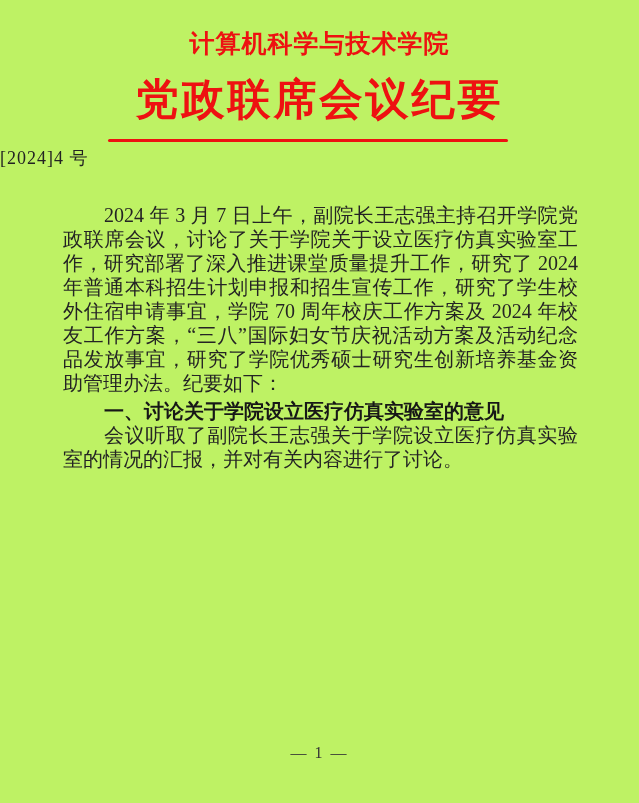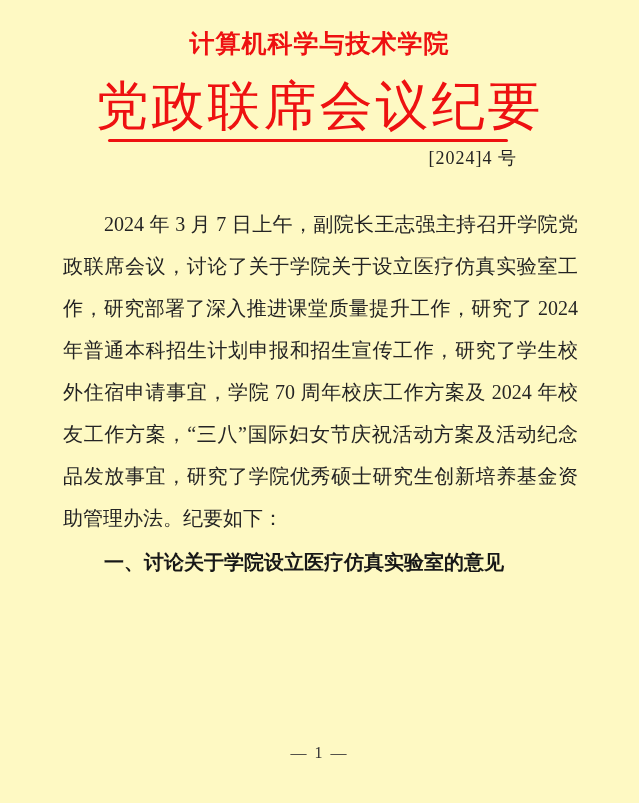--- a/index.html
+++ b/index.html
@@ -7,73 +7,73 @@
   html, body { margin: 0; padding: 0; }
   body {
     width: 639px; height: 803px;
     background: #ffffff;
     font-family: "Liberation Serif", "DejaVu Serif", serif;
     color: var(--ink);
   }
   .page {
     position: relative;
     width: 639px; height: 803px;
-    background: #fef9c3;
+    background: #bef264;
     overflow: hidden;
   }
   .org-name {
     position: absolute;
     top: 27px; left: 0; width: 100%;
     text-align: center;
     color: var(--red);
     font-size: 25px;
     font-weight: bold;
     letter-spacing: 1px;
   }
   .doc-title {
     position: absolute;
     top: 71px; left: 0; width: 100%;
     text-align: center;
     color: var(--red);
-    font-size: 53px;
-    font-weight: normal;
+    font-size: 43px;
+    font-weight: bold;
     letter-spacing: 3px;
     white-space: nowrap;
   }
   .red-rule {
     position: absolute;
     top: 139px; left: 108px;
     width: 400px; height: 3px;
     background: var(--red);
     border-radius: 2px;
   }
   .doc-number {
     position: absolute;
     top: 146px; left: 0;
     width: 517px;
-    text-align: right;
+    text-align: left;
     font-size: 18px;
     color: #222;
     letter-spacing: 1px;
   }
   .body-text {
     position: absolute;
     top: 203px; left: 63px;
     width: 515px;
     font-size: 20px;
-    line-height: 42px;
+    line-height: 24px;
     text-align: justify;
     color: #242424;
   }
   .block {
     margin: 0;
     text-indent: 41px;
   }
   .block.heading {
-    font-family: Liberation Mono, monospace;
+    font-family: Liberation Serif, serif;
     font-weight: bold;
     color: #171717;
     margin-top: 4px;
   }
   .page-footer {
     position: absolute;
     top: 744px; left: 0; width: 100%;
     text-align: center;
     font-size: 16px;
     color: #333;
@@ -89,17 +89,18 @@
 
   <div class="doc-title">党政联席会议纪要</div>
 
   <div class="red-rule"></div>
 
   <div class="doc-number">[2024]4 号</div>
 
   <div class="body-text">
       <p class="block para">2024 年 3 月 7 日上午，副院长王志强主持召开学院党政联席会议，讨论了关于学院关于设立医疗仿真实验室工作，研究部署了深入推进课堂质量提升工作，研究了 2024 年普通本科招生计划申报和招生宣传工作，研究了学生校外住宿申请事宜，学院 70 周年校庆工作方案及 2024 年校友工作方案，“三八”国际妇女节庆祝活动方案及活动纪念品发放事宜，研究了学院优秀硕士研究生创新培养基金资助管理办法。纪要如下：</p>
       <p class="block heading">一、讨论关于学院设立医疗仿真实验室的意见</p>
+      <p class="block para">会议听取了副院长王志强关于学院设立医疗仿真实验室的情况的汇报，并对有关内容进行了讨论。</p>
     </div>
 
   <div class="page-footer">— 1 —</div>
 
 </div>
 
 </body></html>

